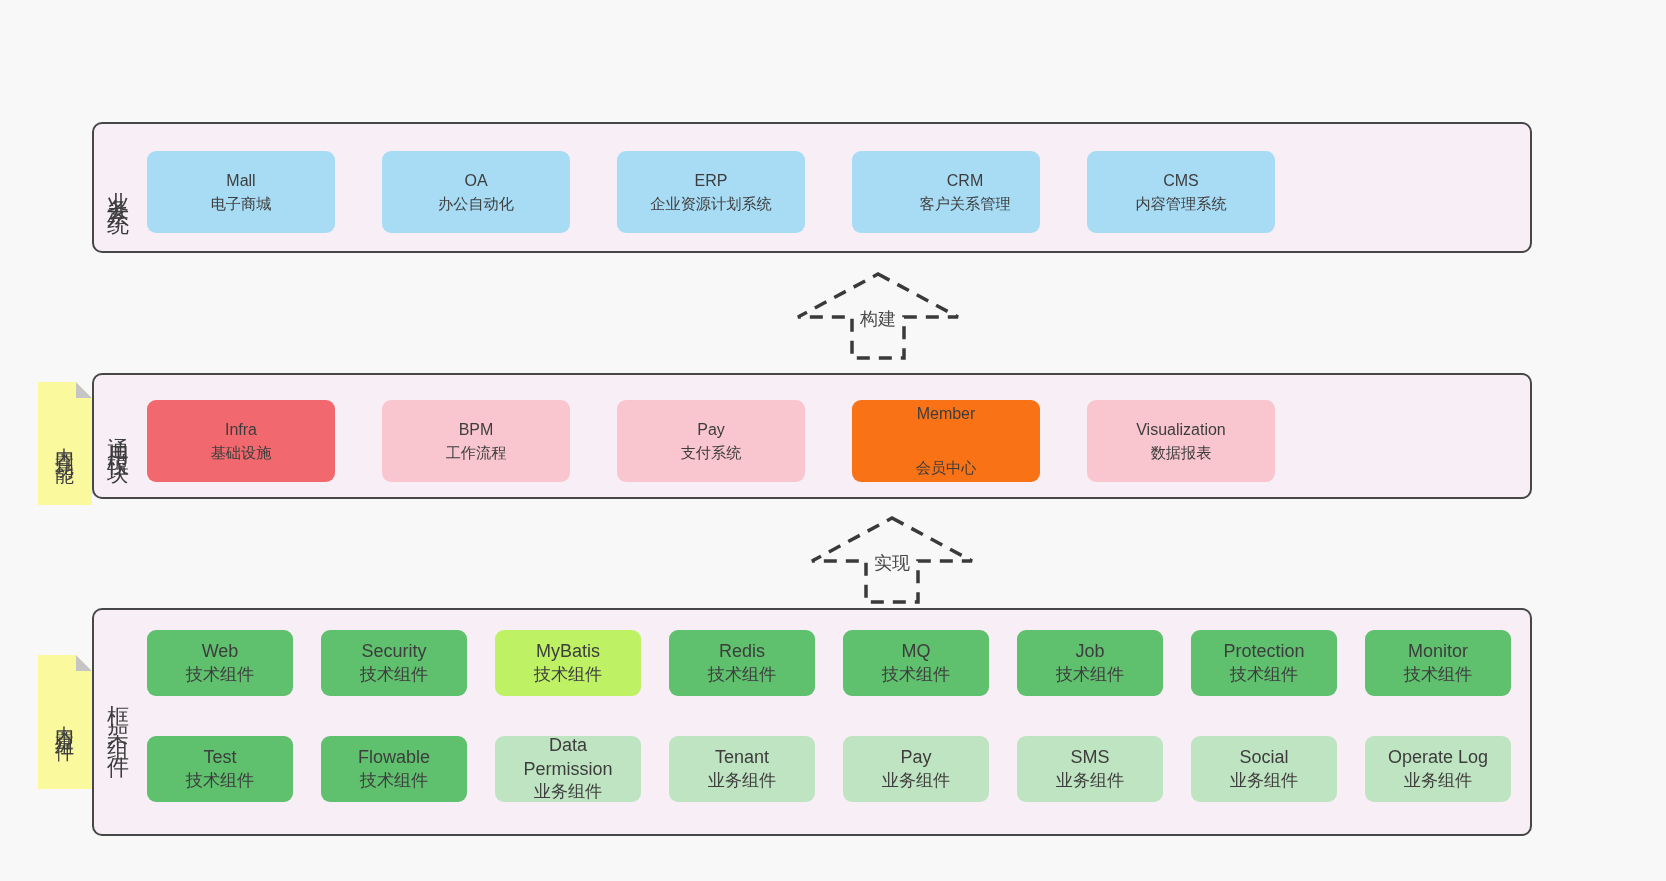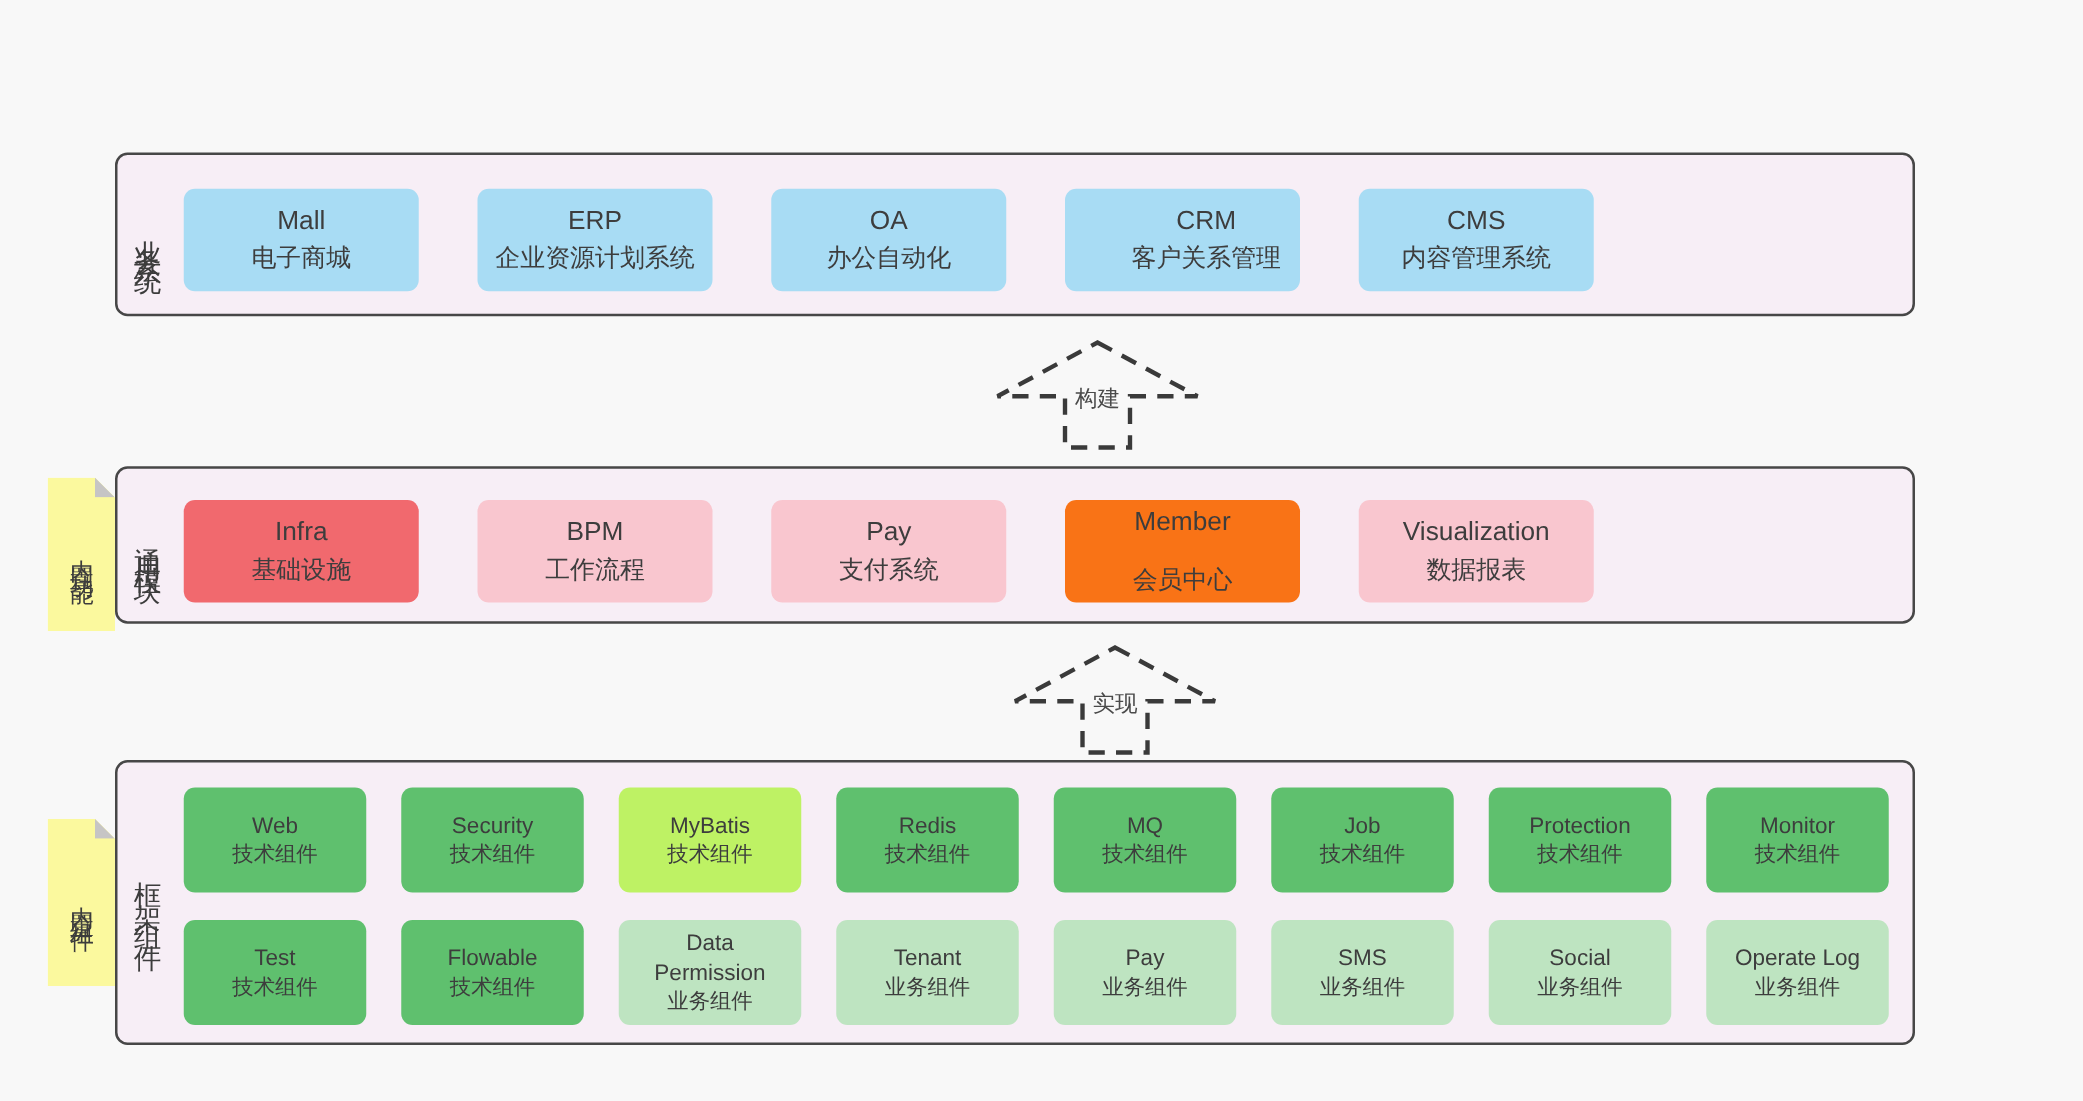--- a/index.html
+++ b/index.html
@@ -34,22 +34,22 @@
   #panel-business .box-row { top:27px; }
   #panel-modules  .box-row { top:25px; }
   #panel-components .row-idx-0 { top:20px; }
   #panel-components .row-idx-1 { top:126px; }
 
   .box {
     box-sizing:border-box; border-radius:9px;
     display:flex; flex-direction:column; justify-content:center; align-items:center;
     text-align:center; padding:2px 6px;
   }
-  .row-wide .box   { width:188px; height:82px; font-size:21px; line-height:1.5; }
-  .row-narrow .box { width:146px; height:84px; font-size:18px; line-height:1.32; }
+  .row-wide .box   { width:188px; height:82px; font-size:16px; line-height:1.5; }
+  .row-narrow .box { width:146px; height:66px; font-size:18px; line-height:1.32; }
   .row-narrow .box .en { max-width:122px; }
   .box .zh { font-size:0.95em; }
 
   
   .note {
     position:absolute; left:38px; width:54px; background:#fbf99e; z-index:0;
     display:flex; align-items:center; justify-content:center;
     clip-path:polygon(0 0, calc(100% - 16px) 0, 100% 16px, 100% 100%, 0 100%);
   }
   #note-functions  { top:382px; height:123px; }
@@ -89,26 +89,26 @@
   </div>
 
   <section class="panel" id="panel-business">
     <div class="vlabel">业务系统</div>
     <div class="box-row row-wide row-idx-0">
         <div class="box" style="background: rgb(168, 220, 244);">
           <div class="en">Mall</div>
           <div class="zh">电子商城</div>
         </div>
         <div class="box" style="background: rgb(168, 220, 244);">
+          <div class="en">OA</div>
+          <div class="zh">办公自动化</div>
+        </div>
+        <div class="box" style="background: rgb(168, 220, 244);">
           <div class="en">ERP</div>
           <div class="zh">企业资源计划系统</div>
-        </div>
-        <div class="box" style="background: rgb(168, 220, 244);">
-          <div class="en">OA</div>
-          <div class="zh">办公自动化</div>
         </div>
         <div class="box" style="background: rgb(168, 220, 244); padding-left: 44px;">
           <div class="en">CRM</div>
           <div class="zh">客户关系管理</div>
         </div>
         <div class="box" style="background: rgb(168, 220, 244);">
           <div class="en">CMS</div>
           <div class="zh">内容管理系统</div>
         </div>
       </div>

